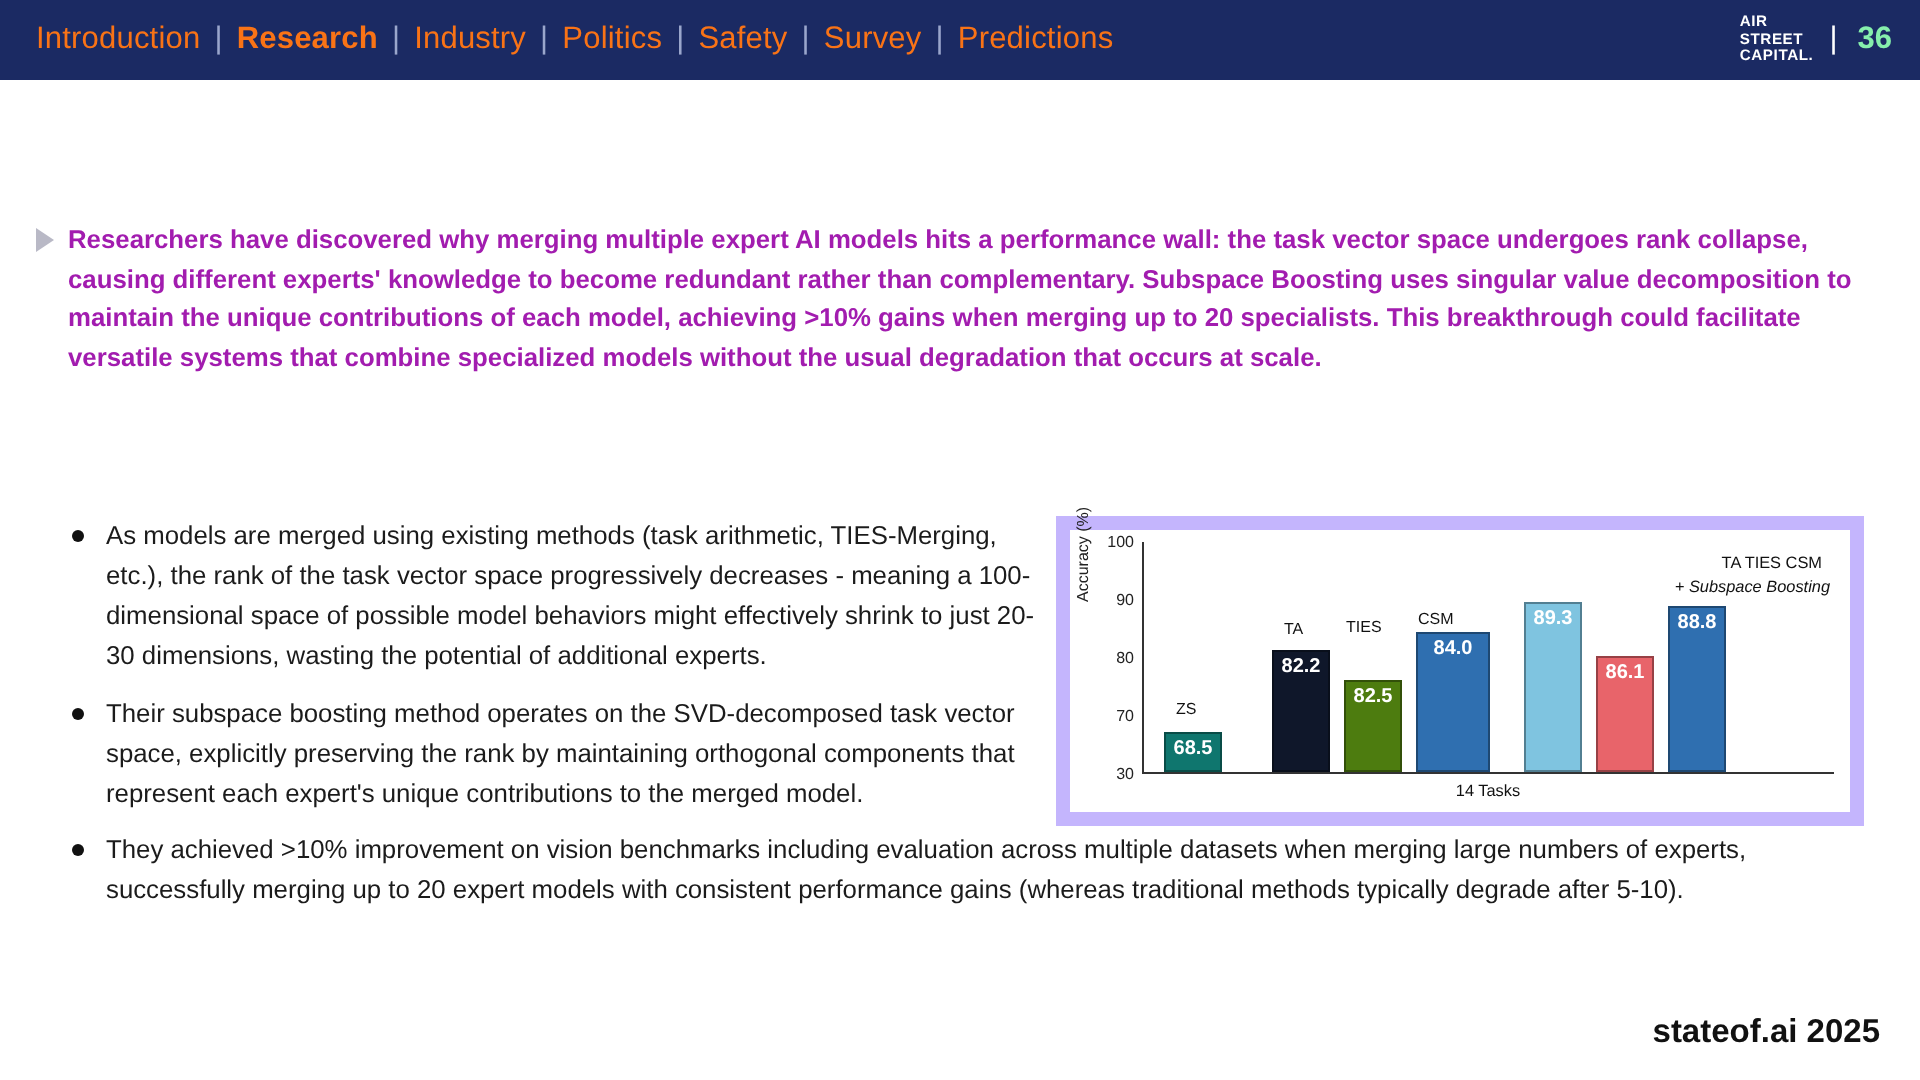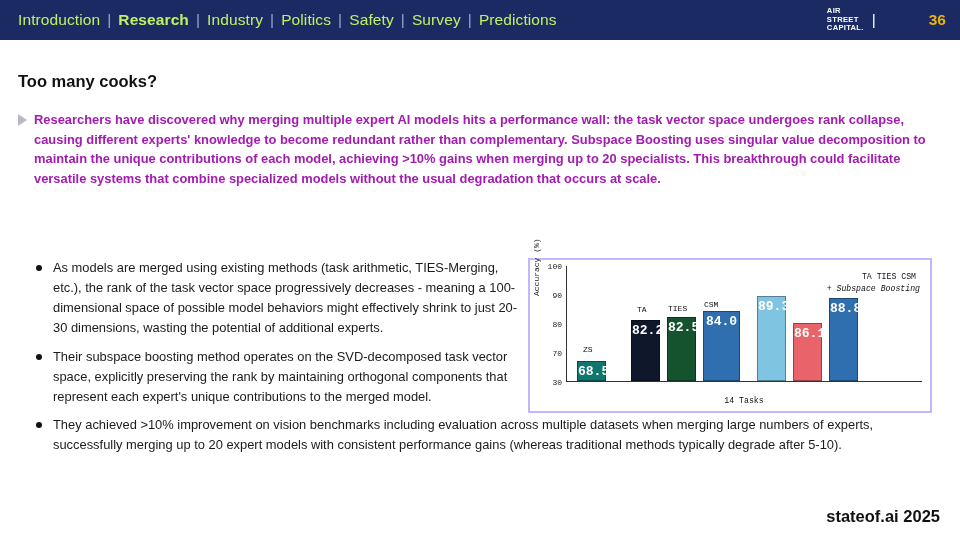--- a/index.html
+++ b/index.html
@@ -35,21 +35,21 @@
     padding: 0 14px 0 18px;
   }
   .nav-items {
     display: flex;
     align-items: center;
     font-size: 15.5px;
     color: #ffffff;
     letter-spacing: 0.1px;
   }
   .nav-item {
-    color: #bef264;
+    color: #f97316;
     white-space: nowrap;
   }
   .nav-item.active {
     font-weight: bold;
   }
   .nav-sep {
     color: #9aa6cc;
     margin: 0 7px;
   }
   .nav-right {
@@ -59,24 +59,23 @@
   }
   .logo {
     color: #ffffff;
     font-size: 7.6px;
     font-weight: bold;
     line-height: 1.18;
     letter-spacing: 0.3px;
     text-align: left;
   }
   .page-num {
-    color: #eab308;
+    color: #86efac;
     font-size: 15.5px;
     font-weight: bold;
-    margin-left: 43px;
   }
   .page-divider {
     color: #ffffff;
     font-size: 15.5px;
     margin-right: 2px;
   }
 
   
   .headline {
     position: absolute;
@@ -141,24 +140,23 @@
   .bullet.short .bullet-text { width: 470px; }
   .bullet.wide  .bullet-text { width: 880px; }
 
   
   .chart-panel {
     position: absolute;
     left: 528px;
     top: 258px;
     width: 404px;
     height: 155px;
-    border: 2px solid #c4b5fd;
+    border: 7px solid #c4b5fd;
     background: #ffffff;
     box-sizing: border-box;
-    font-family: Liberation Mono, monospace;
   }
   .chart-inner {
     position: absolute;
     inset: 0;
   }
   .y-axis-label {
     position: absolute;
     left: 2px;
     top: 36px;
     font-size: 8px;
@@ -213,21 +211,21 @@
     width: 100%;
     position: relative;
     box-sizing: border-box;
     border: 0.7px solid rgba(0,0,0,0.35);
   }
   .bar-value {
     position: absolute;
     left: 0; right: 0;
     top: 2px;
     text-align: center;
-    font-size: 13px;
+    font-size: 10px;
     color: #ffffff;
     font-weight: bold;
   }
   .bar-group-label {
     position: absolute;
     font-size: 8px;
     color: #111;
     white-space: nowrap;
   }
   .x-axis-label {
@@ -282,21 +280,20 @@
       <div class="logo">
         <div>AIR</div>
         <div>STREET</div>
         <div>CAPITAL.</div>
       </div>
       <span class="page-divider">|</span>
       <span class="page-num">36</span>
     </div>
   </div>
 
-  <div class="headline">Too many cooks?</div>
 
   <div class="summary-wrap">
     <div class="summary-marker"></div>
     <div class="summary-text">Researchers have discovered why merging multiple expert AI models hits a performance wall: the task vector space undergoes rank collapse, causing different experts' knowledge to become redundant rather than complementary. Subspace Boosting uses singular value decomposition to maintain the unique contributions of each model, achieving &gt;10% gains when merging up to 20 specialists. This breakthrough could facilitate versatile systems that combine specialized models without the usual degradation that occurs at scale.</div>
   </div>
 
   <div class="bullets">
     <div class="bullet short">
       <div class="bullet-dot"></div>
       <div class="bullet-text">As models are merged using existing methods (task arithmetic, TIES-Merging, etc.), the rank of the task vector space progressively decreases - meaning a 100-dimensional space of possible model behaviors might effectively shrink to just 20-30 dimensions, wasting the potential of additional experts.</div>
@@ -332,21 +329,21 @@
           </div>
 
           <div class="bar-slot">
             <div class="bar" style="height:61px; background:#0f172a;">
               <div class="bar-value">82.2</div>
             </div>
             <div class="bar-group-label" style="bottom:67px; left:6px;">TA</div>
           </div>
 
           <div class="bar-slot">
-            <div class="bar" style="height:64px; background:#14532d;">
+            <div class="bar" style="height:46px; background:#4d7c0f;">
               <div class="bar-value">82.5</div>
             </div>
             <div class="bar-group-label" style="bottom:68px; left:1px;">TIES</div>
           </div>
 
           <div class="bar-slot gap">
             <div class="bar" style="height:69.6px; background:#2f6fb0;padding-left:35px;">
               <div class="bar-value">84.0</div>
             </div>
             <div class="bar-group-label" style="bottom:72px; left:1px;">CSM</div>

